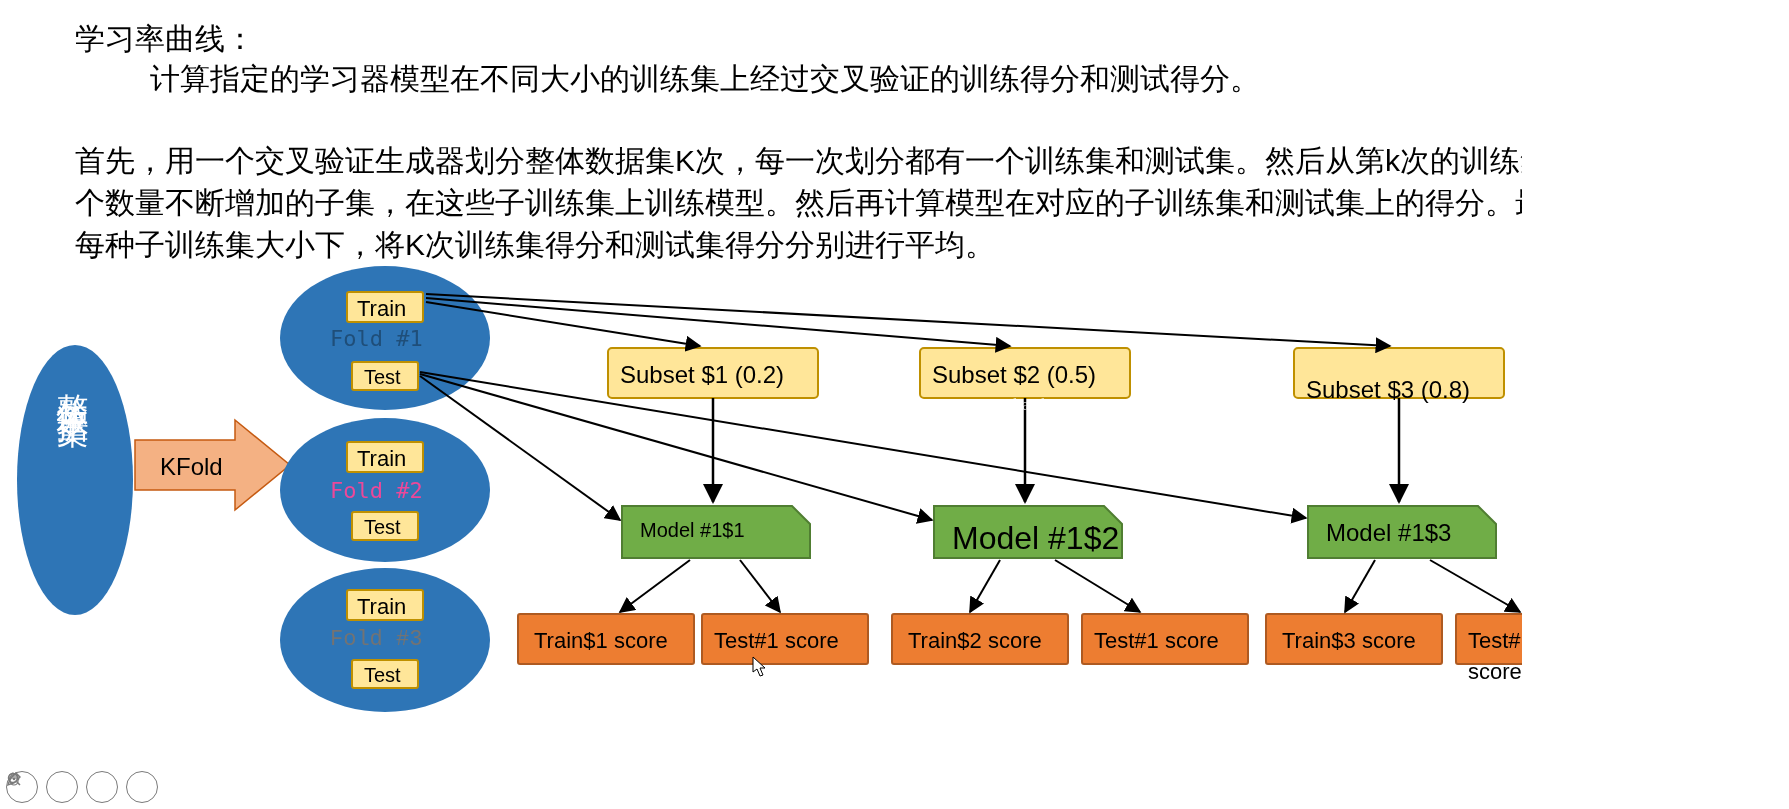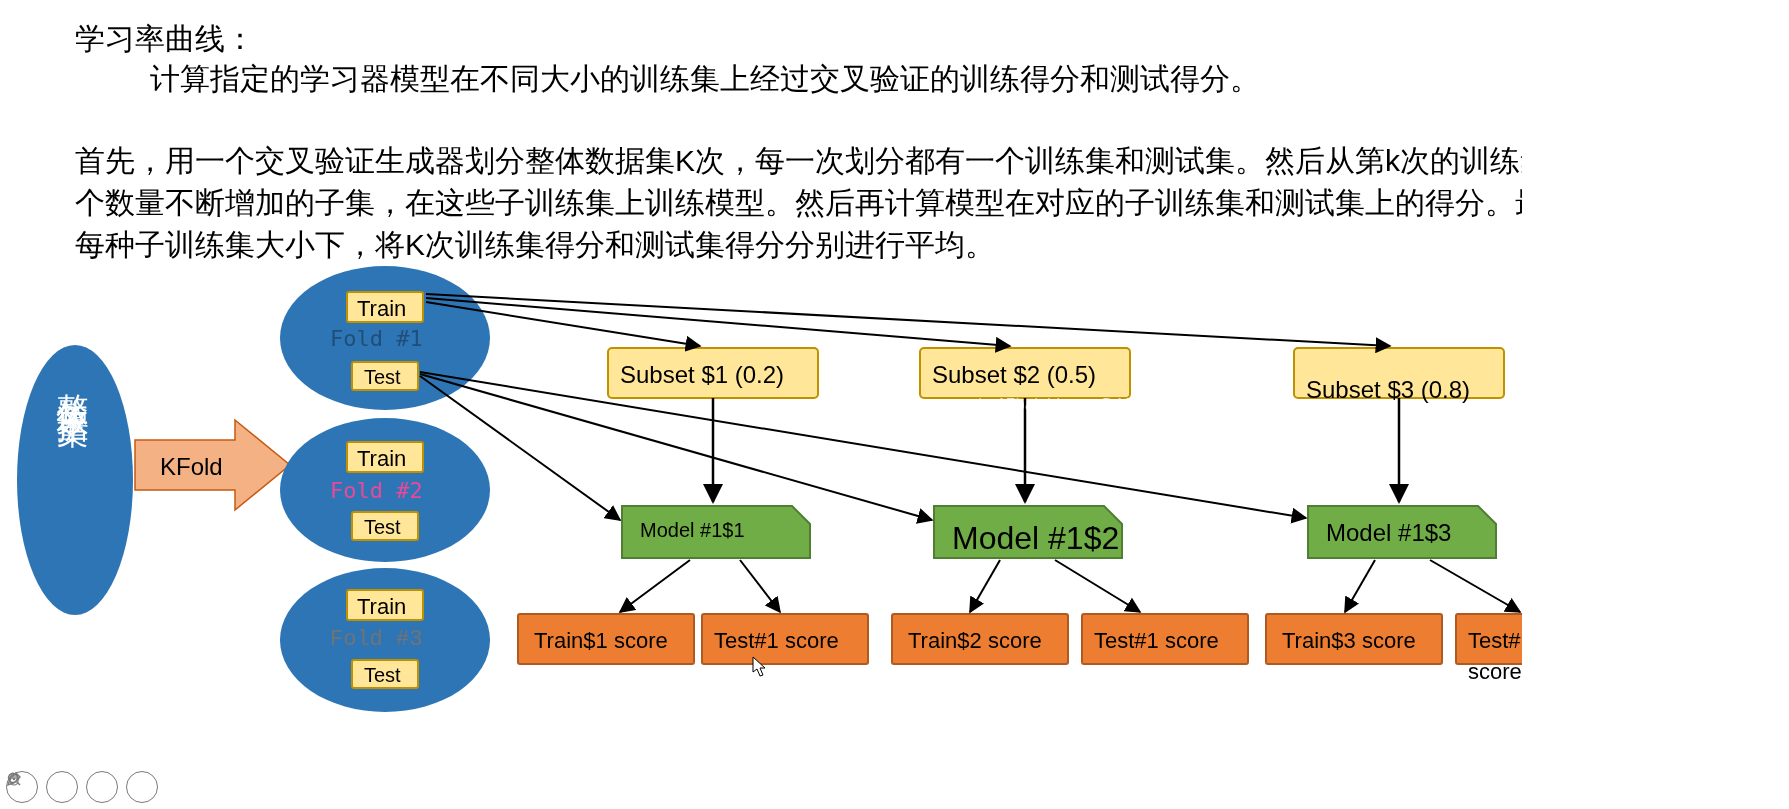--- a/index.html
+++ b/index.html
@@ -1,20 +1,20 @@
 <!DOCTYPE html>
 <html><head>
 <meta charset="utf-8">
 <style>
   html,body{margin:0;padding:0;background:#fff;font-family:"Microsoft YaHei","PingFang SC",sans-serif;}
   .slide{position:relative;width:1522px;height:809px;background:#fff;overflow:hidden;}
   .txt{position:absolute;color:#000;line-height:1.4;}
   .title{font-size:30px;}
   .body-line{font-size:30px;}
-  .watermark{position:absolute;color:rgba(255,255,255,0.7);font-size:16px;font-family:Liberation Sans, sans-serif;letter-spacing:0.5px;}
+  .watermark{position:absolute;color:rgba(255,255,255,0.7);font-size:16px;font-family:Liberation Serif, serif;letter-spacing:0.5px;}
   .toolbar{position:absolute;left:6px;bottom:6px;display:flex;gap:8px;}
   .toolbar .tbtn{width:30px;height:30px;border:1.5px solid #7a7a7a;border-radius:50%;display:flex;align-items:center;justify-content:center;color:#7a7a7a;font-size:15px;background:#fff;}
   svg{position:absolute;left:0;top:0;}
   .cursor{position:absolute;width:16px;height:22px;}
 </style>
 </head>
 <body>
 
 <div class="slide">
 

